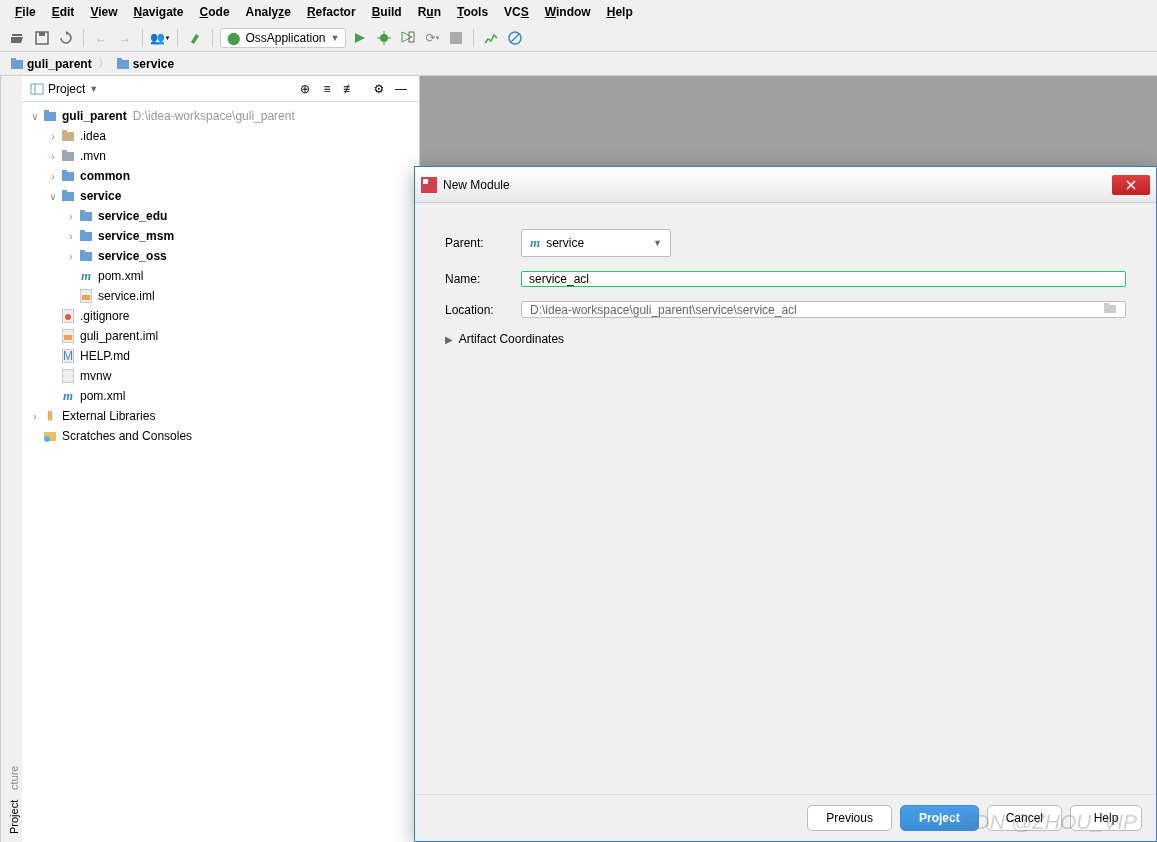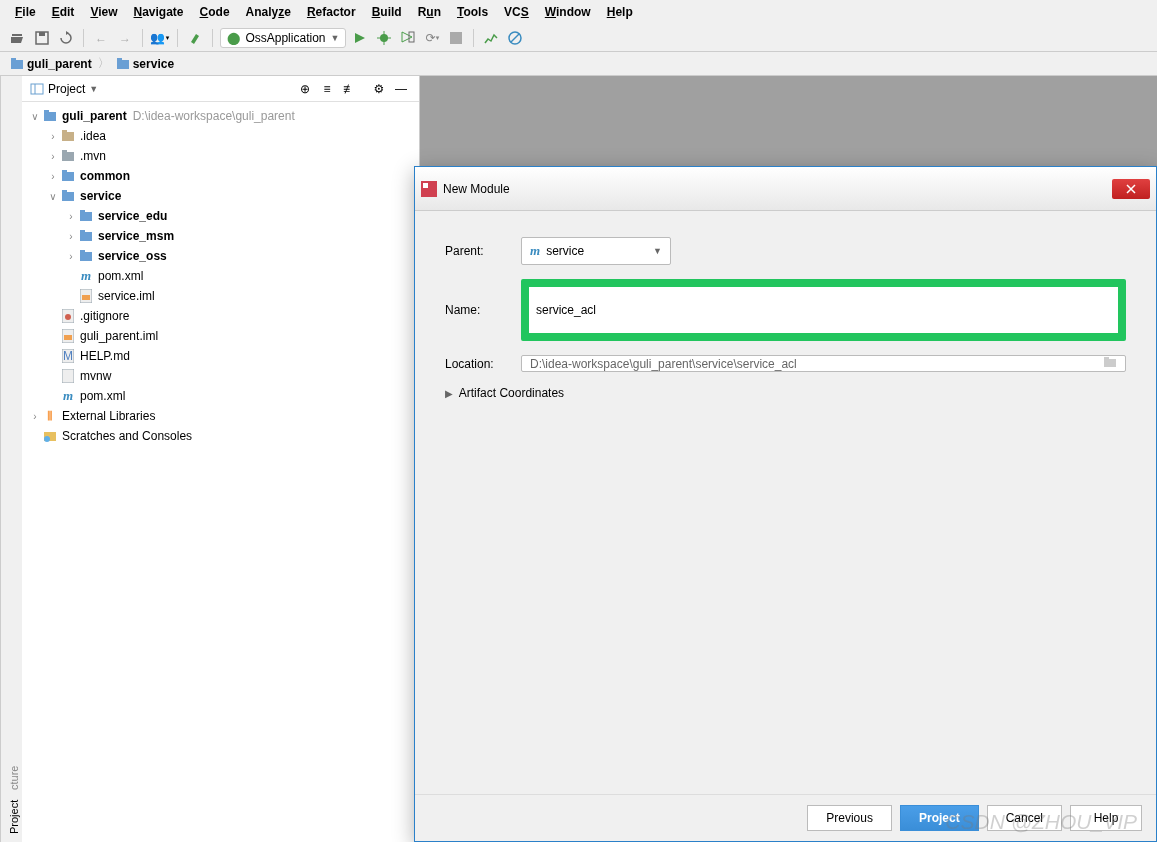--- a/index.html
+++ b/index.html
@@ -32,40 +32,40 @@
     .tree-row { display: flex; align-items: center; height: 20px; padding-right: 8px; cursor: pointer; }
     .tree-arrow { width: 14px; text-align: center; color: #888; font-size: 10px; }
     .tree-icon { width: 16px; height: 16px; margin-right: 4px; display: flex; align-items: center; justify-content: center; }
     .tree-label { white-space: nowrap; }
     .tree-hint { color: #999; margin-left: 6px; }
     .bold { font-weight: bold; }
     
     .editor-area { flex: 1; background: #a0a0a0; }
     
     .dialog { position: absolute; left: 414px; top: 166px; width: 743px; height: 676px; background: #f0f0f0; border: 1px solid #2a80c9; box-shadow: 0 5px 20px rgba(0,0,0,0.3); display: flex; flex-direction: column; }
-    .titlebar { background: linear-gradient(#fff, #e8e8e8); display: flex; align-items: center; padding: 4px 6px; height: 44px; border-bottom: 1px solid #ccc; }
+    .titlebar { background: linear-gradient(#fff, #e8e8e8); display: flex; align-items: center; padding: 4px 6px; height: 36px; border-bottom: 1px solid #ccc; }
     .titlebar-icon { width: 16px; height: 16px; margin-right: 6px; }
     .titlebar-text { flex: 1; }
     .close-btn { width: 38px; height: 20px; background: linear-gradient(#e04040, #c02020); border-radius: 2px; display: flex; align-items: center; justify-content: center; color: #fff; cursor: pointer; }
     
     .dialog-body { flex: 1; padding: 26px 30px; background: #f0f0f0; }
     .form-row { display: flex; align-items: center; margin-bottom: 14px; }
     .form-label { width: 76px; }
     .form-input { flex: 1; border: 1px solid #bbb; border-radius: 2px; padding: 0 8px; background: #fff; }
-    .form-input.focused { border: 8px solid #22c55e; padding: 16px 7px; }
+    .form-input.focused { border: 1px solid #22c55e; padding: 0 7px; }
     .form-select { width: 150px; border: 1px solid #bbb; border-radius: 2px; padding: 5px 8px; background: #fff; display: flex; align-items: center; gap: 6px; }
     .form-select-arrow { margin-left: auto; color: #666; font-size: 9px; }
     .location-row .form-input { display: flex; align-items: center; padding-right: 4px; }
     .location-text { flex: 1; color: #666; }
     .browse-icon { width: 18px; color: #bbb; }
     .expand-row { display: flex; align-items: center; gap: 6px; margin-top: 8px; cursor: pointer; }
     .expand-arrow { font-size: 10px; color: #666; }
     
     .dialog-footer { padding: 10px 14px; border-top: 1px solid #ddd; display: flex; justify-content: flex-end; gap: 8px; }
-    .btn { padding: 5px 18px; border: 1px solid #bbb; border-radius: 0; background: #fff; cursor: pointer; min-width: 72px; text-align: center; }
+    .btn { padding: 5px 18px; border: 1px solid #bbb; border-radius: 5px; background: #fff; cursor: pointer; min-width: 72px; text-align: center; }
     .btn.primary { background: linear-gradient(#4a9ee8, #3a8ed8); color: #fff; border-color: #3a8ed8; font-weight: bold; }
     
     .watermark { position: absolute; bottom: 8px; right: 20px; color: rgba(120,120,120,0.35); font-size: 21px; font-weight: 300; pointer-events: none; font-style: italic; }
     
     .folder-blue { fill: #6a9fd4; }
     .maven-m { color: #3a8cc0; font-weight: bold; font-style: italic; font-family: serif; font-size: 13px; }
     .mult { color: #f8a050; font-weight: bold; }
   </style>
 </head>
 <body>

